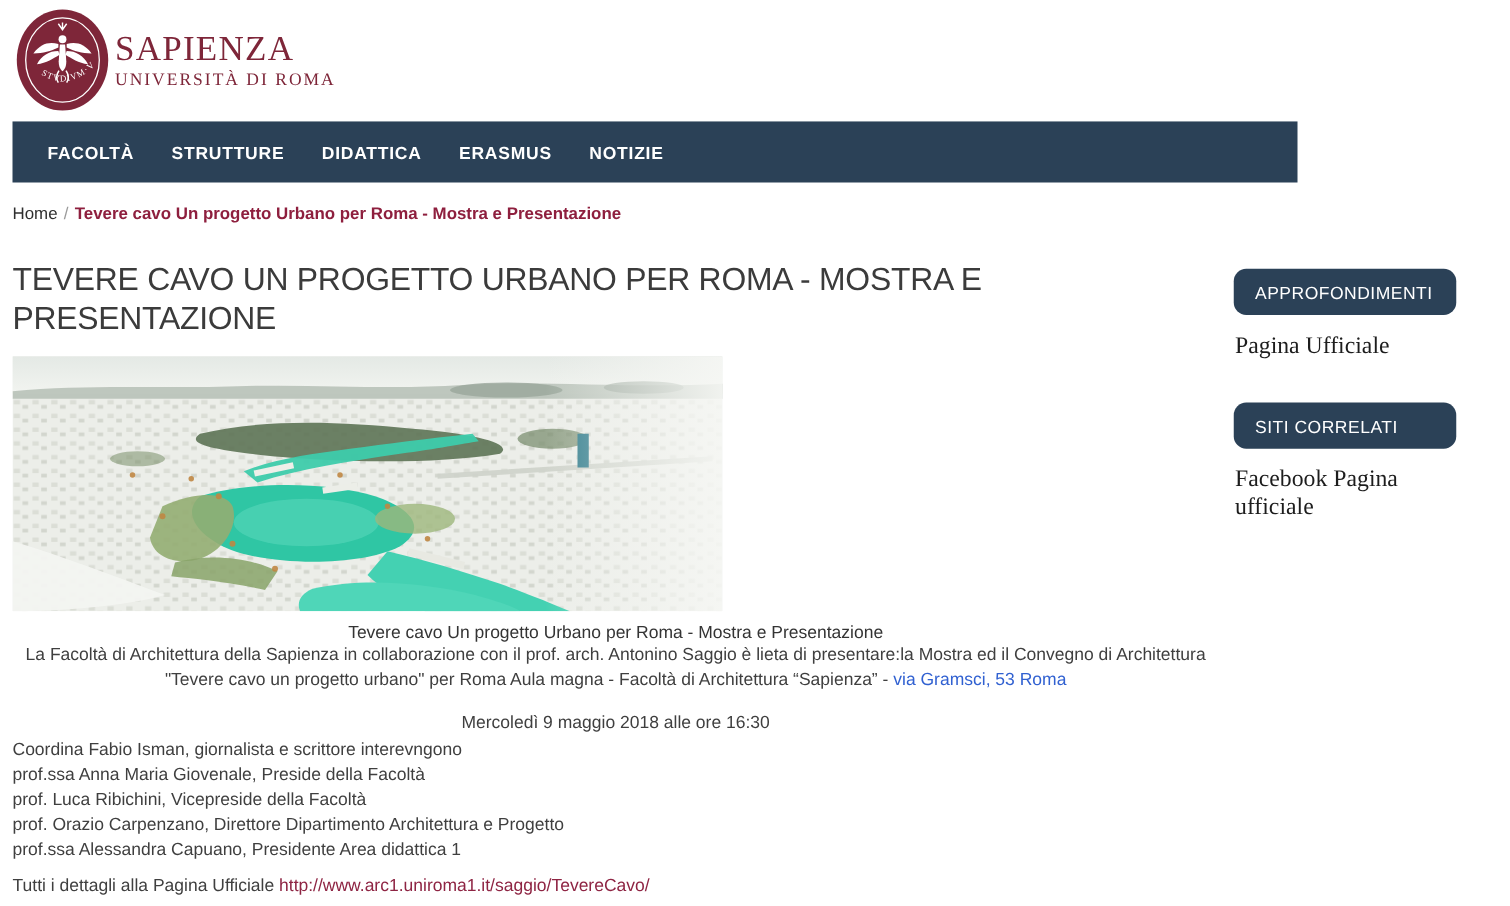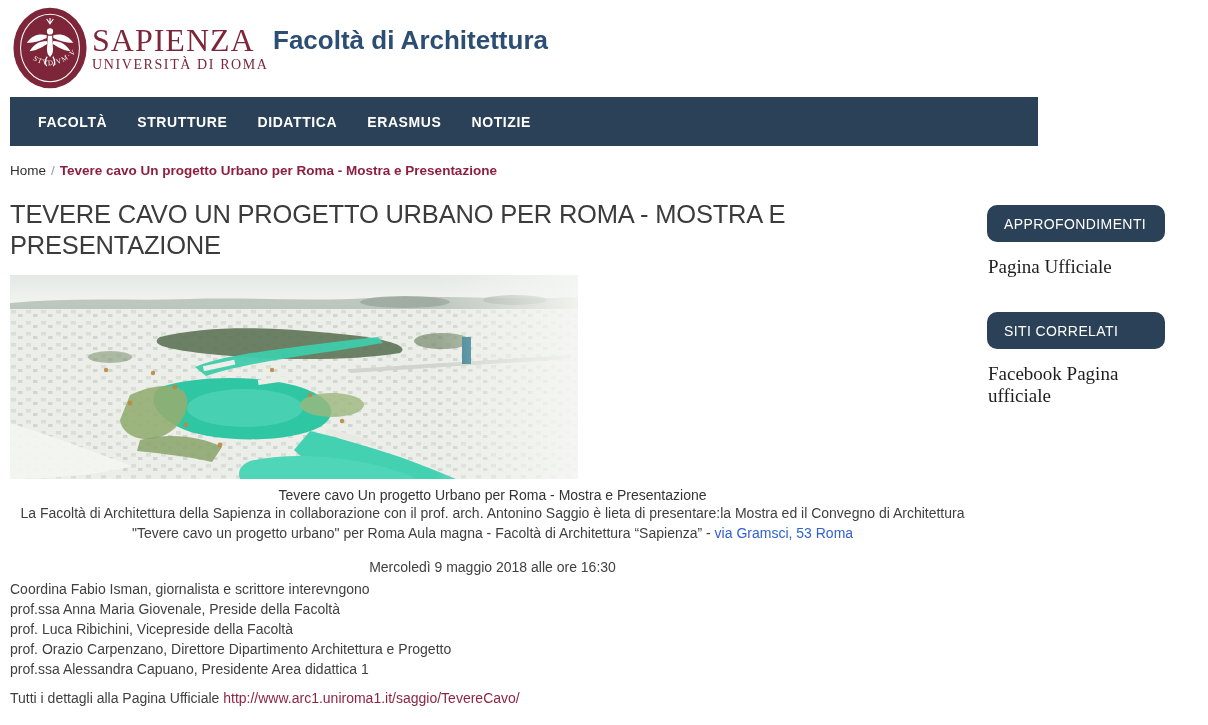--- a/index.html
+++ b/index.html
@@ -7,21 +7,21 @@
   body {
     width:1208px; height:725px; overflow:hidden;
     background:#ffffff; color:#3f3f3f;
     font-family:"Liberation Sans", sans-serif;
   }
   
   .header { position:relative; height:97px; background:#fff; }
   .logo-svg { position:absolute; left:12px; top:6px; }
   .wordmark { position:absolute; left:92px; top:24px; color:#7e2639; cursor:pointer; }
   .wordmark .wm-main {
-    font-family:"Liberation Serif", serif; font-size:32px; line-height:32px;
+    font-family:"Liberation Serif", serif; font-size:28px; line-height:32px;
     letter-spacing:1px; font-weight:400;
   }
   .wordmark .wm-sub {
     font-family:"Liberation Serif", serif; font-size:14px; letter-spacing:1.6px;
     margin-top:1px;
     text-align:right;
   }
   .site-title {
     position:absolute; left:273px; top:25px;
     font-size:26px; font-weight:700; color:#2d4e74;
@@ -29,21 +29,21 @@
   
   .navbar {
     margin-left:10px; width:1028px; height:49px; background:#2b4157;
     display:flex; align-items:center; padding-left:13px;
   }
   .nav-item {
     color:#fff; font-size:14px; font-weight:600; letter-spacing:.6px;
     padding:0 15px; cursor:pointer; white-space:nowrap;
   }
   
-  .breadcrumb { margin:17px 0 0 10px; font-size:13.5px; color:#2f2f2f; }
+  .breadcrumb { margin:17px 0 10px 10px; font-size:13.5px; color:#2f2f2f; }
   .crumb-sep { color:#9a9a9a; padding:0 5px; }
   .crumb-current { color:#8e1f3e; font-weight:700; }
   
   .main { display:flex; padding:0 10px; align-items:flex-start; }
   .content { width:965px; }
   .page-title {
     margin:21px 0 0 0; max-width:795px;
     font-size:25.5px; font-weight:400; color:#3b3b3b; line-height:31px;
     letter-spacing:-.2px;
   }
@@ -83,21 +83,20 @@
     <text font-size="7.5" fill="#ffffff" font-family="Liberation Serif, serif" letter-spacing="1">
       <textPath href="#mottoPath" startOffset="10">STVDIVM·VRBIS</textPath>
     </text>
   </svg>
 
   <div class="wordmark">
     <div class="wm-main">SAPIENZA</div>
     <div class="wm-sub">UNIVERSITÀ DI ROMA</div>
   </div>
 
-  <div class="site-title">Facoltà di Architettura</div>
 </div>
 
 <div class="navbar">
   <div class="nav-item">FACOLTÀ</div>
   <div class="nav-item">STRUTTURE</div>
   <div class="nav-item">DIDATTICA</div>
   <div class="nav-item">ERASMUS</div>
   <div class="nav-item">NOTIZIE</div>
 </div>
 

